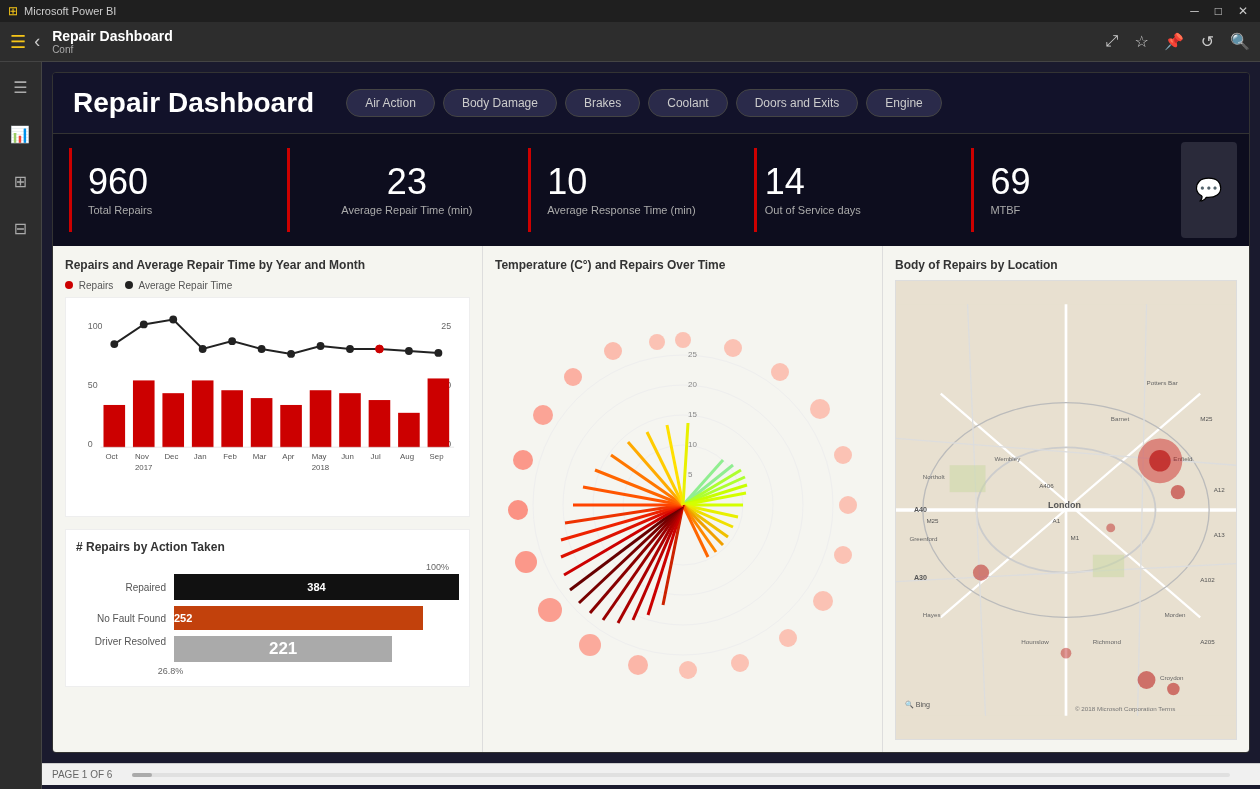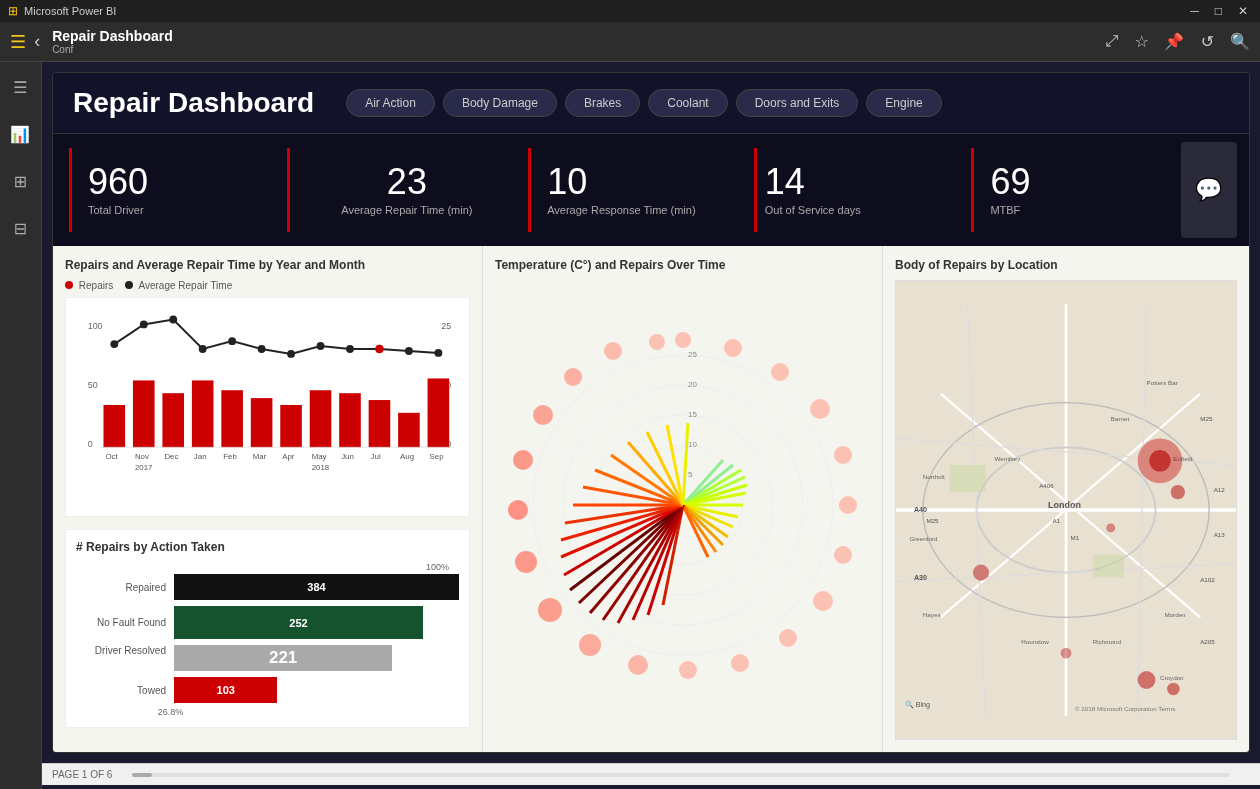--- a/index.html
+++ b/index.html
@@ -241,21 +241,21 @@
           <div class="nav-tab">Brakes</div>
           <div class="nav-tab">Coolant</div>
           <div class="nav-tab">Doors and Exits</div>
           <div class="nav-tab">Engine</div>
         </div>
       </div>
 
       <div class="kpi-row">
         <div class="kpi-item" style="border-left:3px solid #cc0000; padding-left:16px; margin-left:16px;">
           <div class="kpi-value">960</div>
-          <div class="kpi-label">Total Driver</div>
+          <div class="kpi-label">Total Repairs</div>
         </div>
         <div class="kpi-item" style="border-left:3px solid #cc0000; padding-left:32px; margin-left:8px;text-align:center;">
           <div class="kpi-value">23</div>
           <div class="kpi-label">Average Repair Time (min)</div>
         </div>
         <div class="kpi-item" style="border-left:3px solid #cc0000; padding-left:16px; margin-left:16px;">
           <div class="kpi-value">10</div>
           <div class="kpi-label">Average Response Time (min)</div>
         </div>
         <div class="kpi-item" style="border-left:3px solid #cc0000; padding-left:8px; margin-left:16px;">
@@ -354,38 +354,32 @@
 
               <div style="display:flex;align-items:center;gap:8px;">
                 <div style="width:90px;font-size:10px;color:#555;text-align:right;">Repaired</div>
                 <div style="flex:1;background:#111;height:26px;display:flex;align-items:center;justify-content:center;">
                   <span style="font-size:11px;color:#fff;font-weight:600;">384</span>
                 </div>
               </div>
 
               <div style="display:flex;align-items:center;gap:8px;">
                 <div style="width:90px;font-size:10px;color:#555;text-align:right;">No Fault Found</div>
-                <div style="width:65%;background:#14532d;height:33px;display:flex;align-items:center;justify-content:center;">
+                <div style="width:65%;background:#c2410c;height:24px;display:flex;align-items:center;justify-content:flex-start;">
                   <span style="font-size:11px;color:#fff;font-weight:600;">252</span>
                 </div>
               </div>
 
               <div style="display:flex;gap:8px;">
                 <div style="width:90px;font-size:10px;color:#555;text-align:right;">Driver Resolved</div>
                 <div style="width:57%;background:#aaa;height:26px;display:flex;align-items:center;justify-content:center;">
                   <span style="font-size:17px;color:#fff;font-weight:600;">221</span>
                 </div>
               </div>
 
-              <div style="display:flex;align-items:center;gap:8px;">
-                <div style="width:90px;font-size:10px;color:#555;text-align:right;">Towed</div>
-                <div style="width:27%;background:#cc0000;height:26px;display:flex;align-items:center;justify-content:center;">
-                  <span style="font-size:11px;color:#fff;font-weight:600;">103</span>
-                </div>
-              </div>
             </div>
             <div style="display:flex;justify-content:flex-end;margin-right:0;margin-top:4px;">
               <div style="font-size:9px;color:#666;margin-right:72%;">26.8%</div>
             </div>
           </div>
         </div>
 
         <div class="middle-panel">
           <div class="chart-title">Temperature (C°) and Repairs Over Time</div>
           <div style="display:flex;justify-content:center;align-items:center;height:450px;">

